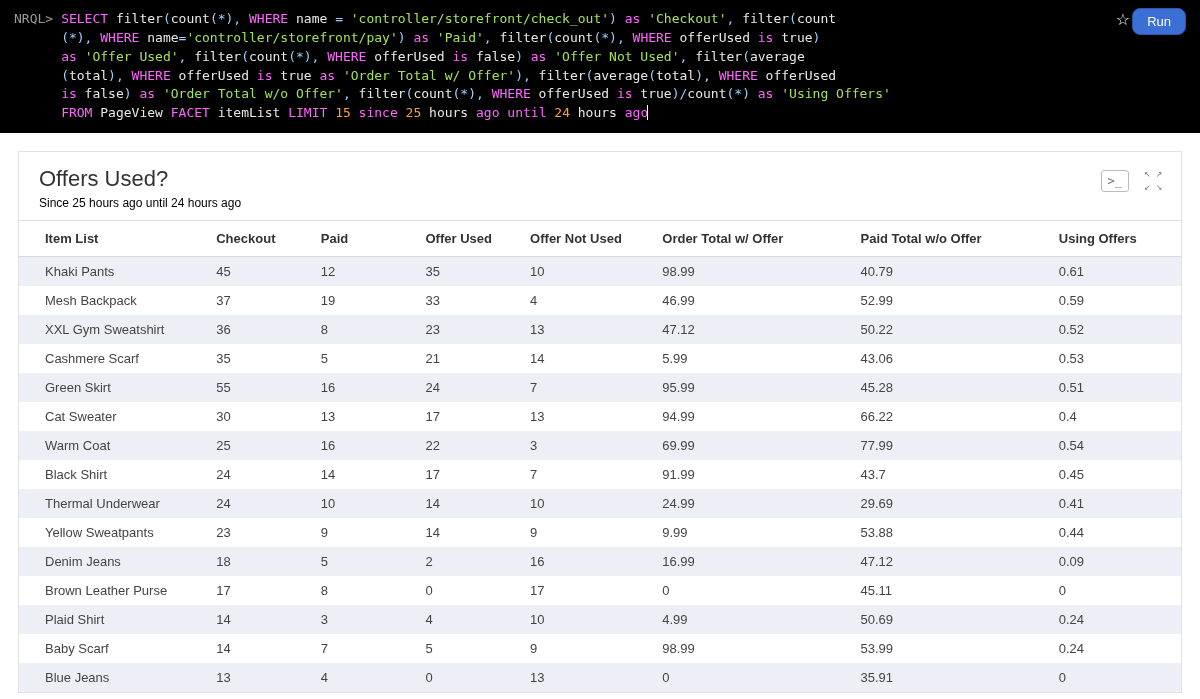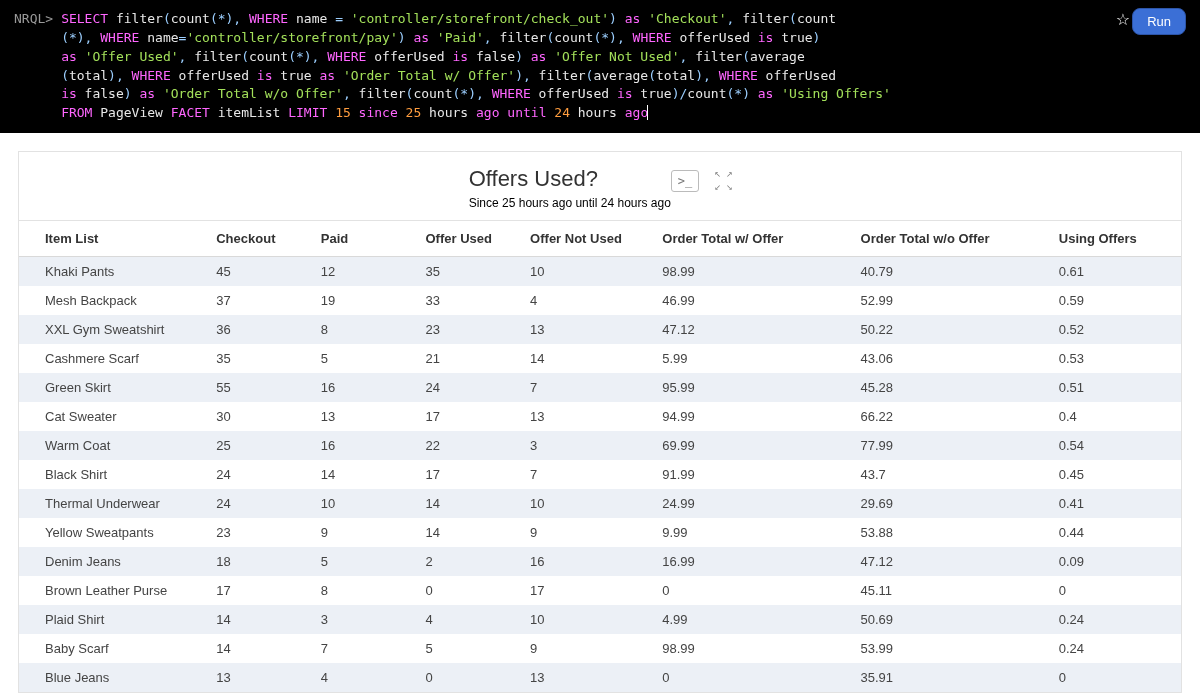--- a/index.html
+++ b/index.html
@@ -64,21 +64,21 @@
     margin-left: -1px;
   }
   .results-panel {
     margin: 18px;
     border: 1px solid #e2e2e2;
   }
   .results-header {
     padding: 14px 20px 10px 20px;
     display: flex;
     align-items: flex-start;
-    justify-content: center;
+    justify-content: space-between;
   }
   .results-title {
     font-size: 22px;
     font-weight: 300;
     color: #333;
   }
   .results-subtitle {
     font-size: 12px;
     color: #000000;
     margin-top: 4px;
@@ -178,21 +178,21 @@
         <col class="col-using">
     </colgroup>
     <thead>
         <tr id="thead-row">
           <th>Item List</th>
           <th>Checkout</th>
           <th>Paid</th>
           <th>Offer Used</th>
           <th>Offer Not Used</th>
           <th>Order Total w/ Offer</th>
-          <th>Order Total w/o Offer</th>
+          <th>Paid Total w/o Offer</th>
           <th>Using Offers</th>
         </tr>
       </thead>
     <tbody id="tbody">
         <tr>
           <td>Khaki Pants</td>
           <td>45</td>
           <td>12</td>
           <td>35</td>
           <td>10</td>

